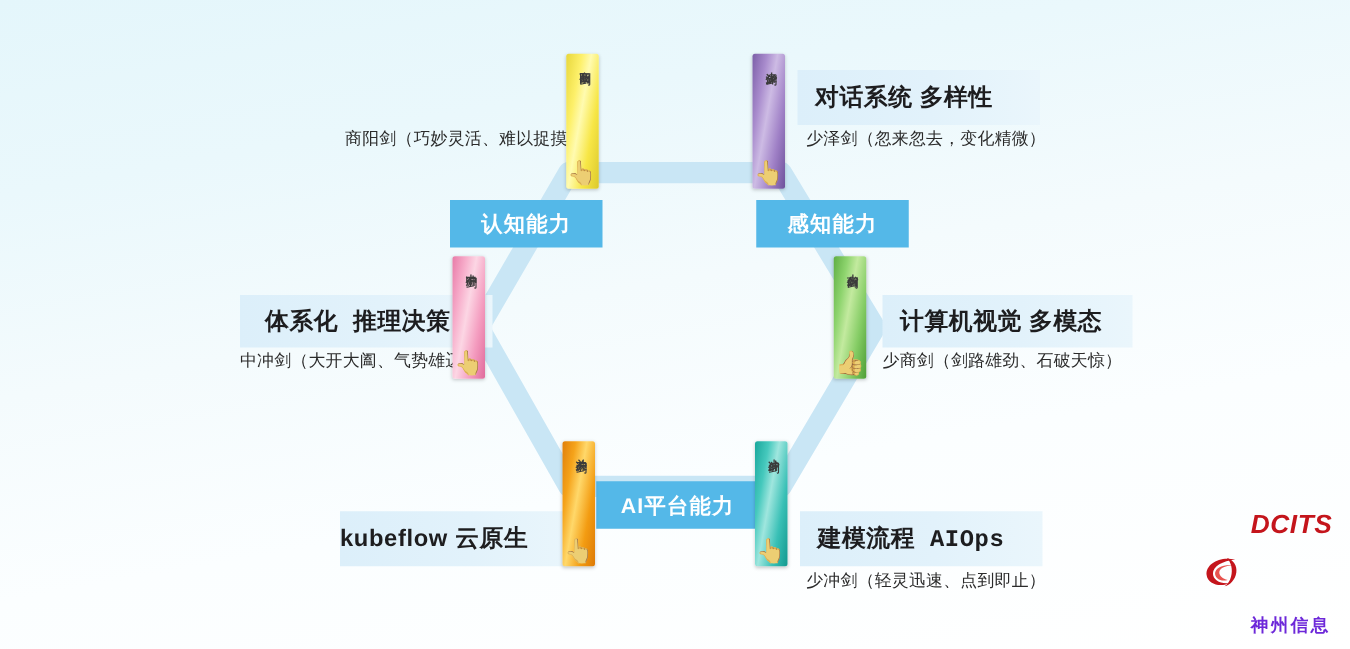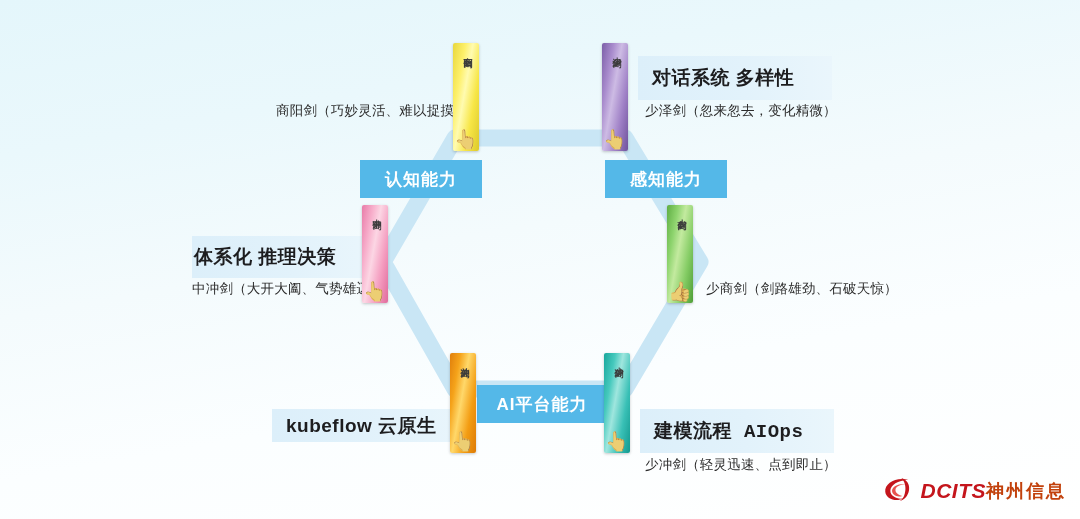--- a/index.html
+++ b/index.html
@@ -74,23 +74,23 @@
     font-weight:bold;
     font-size:17px;
     display:flex;align-items:center;justify-content:center;
     letter-spacing:1px;
     white-space:nowrap;
   }
 
   
   .logo{position:absolute;right:14px;bottom:12px;display:flex;align-items:center;gap:6px;}
   .logo .mark{width:34px;height:34px;position:relative;}
-  .logo .words{display:flex;flex-direction:row;line-height:1;}
+  .logo .words{display:flex;flex-direction:column;line-height:1;gap:43px;}
   .logo .en{font-size:21px;font-weight:bold;color:#c4151c;letter-spacing:.5px;font-style:italic;}
-  .logo .cn{font-size:18px;font-weight:bold;color:#c2410c;letter-spacing:2px;margin-top:2px;}
+  .logo .cn{font-size:14px;font-weight:bold;color:#6d28d9;letter-spacing:2px;margin-top:20px;}
 </style>
 </head>
 <body>
 
 <div id="stage">
 
   <svg class="hex-svg" viewBox="0 0 1080 519">
     <path d="M455 138 H625 L700 262 L625 389 H455 L383 262 Z" fill="none" stroke="#c9e6f5" stroke-width="17" stroke-linejoin="round"></path>
   </svg>
 
@@ -109,40 +109,43 @@
   </div>
   <div class="sub" style="left:645px;top:102px;">少泽剑（忽来忽去，变化精微）</div>
 
   <div class="chip" style="left:605px;top:160px;width:122px;height:38px;">
     <span>感知能力</span>
   </div>
   <div class="chip" style="left:360px;top:160px;width:122px;height:38px;">
     <span>认知能力</span>
   </div>
 
-  <div class="titlebar" style="left:192px;top:236px;width:182px;height:42px;padding-left:2px;">
+  <div class="titlebar" style="left:192px;top:236px;width:182px;height:42px;padding-left:20px;font-family:Liberation Mono, monospace;">
     <span>体系化 推理决策</span>
   </div>
   <div class="sub" style="left:192px;top:280px;">中冲剑（大开大阖、气势雄迈）</div>
   <div class="pillar p-pink" style="left:362px;top:205px;width:26px;height:98px;">
     <span class="ptxt">中冲剑</span>
     <span class="hand">👆</span>
   </div>
 
   <div class="pillar p-green" style="left:667px;top:205px;width:26px;height:98px;">
     <span class="ptxt">少商剑</span>
     <span class="hand">👍</span>
   </div>
+  <div class="titlebar" style="left:706px;top:236px;width:186px;height:42px;padding-left:14px;">
+    <span>计算机视觉 多模态</span>
+  </div>
   <div class="sub" style="left:706px;top:280px;">少商剑（剑路雄劲、石破天惊）</div>
 
   <div class="chip" style="left:477px;top:385px;width:130px;height:38px;">
     <span>AI平台能力</span>
   </div>
 
-  <div class="titlebar" style="left:272px;top:409px;width:190px;height:33px;padding-left:14px;">
+  <div class="titlebar" style="left:272px;top:409px;width:190px;height:44px;">
     <span>kubeflow 云原生</span>
   </div>
   <div class="pillar p-orange" style="left:450px;top:353px;width:26px;height:100px;">
     <span class="ptxt">关冲剑</span>
     <span class="hand">👆</span>
   </div>
 
   <div class="pillar p-teal" style="left:604px;top:353px;width:26px;height:100px;">
     <span class="ptxt">少冲剑</span>
     <span class="hand">👆</span>

